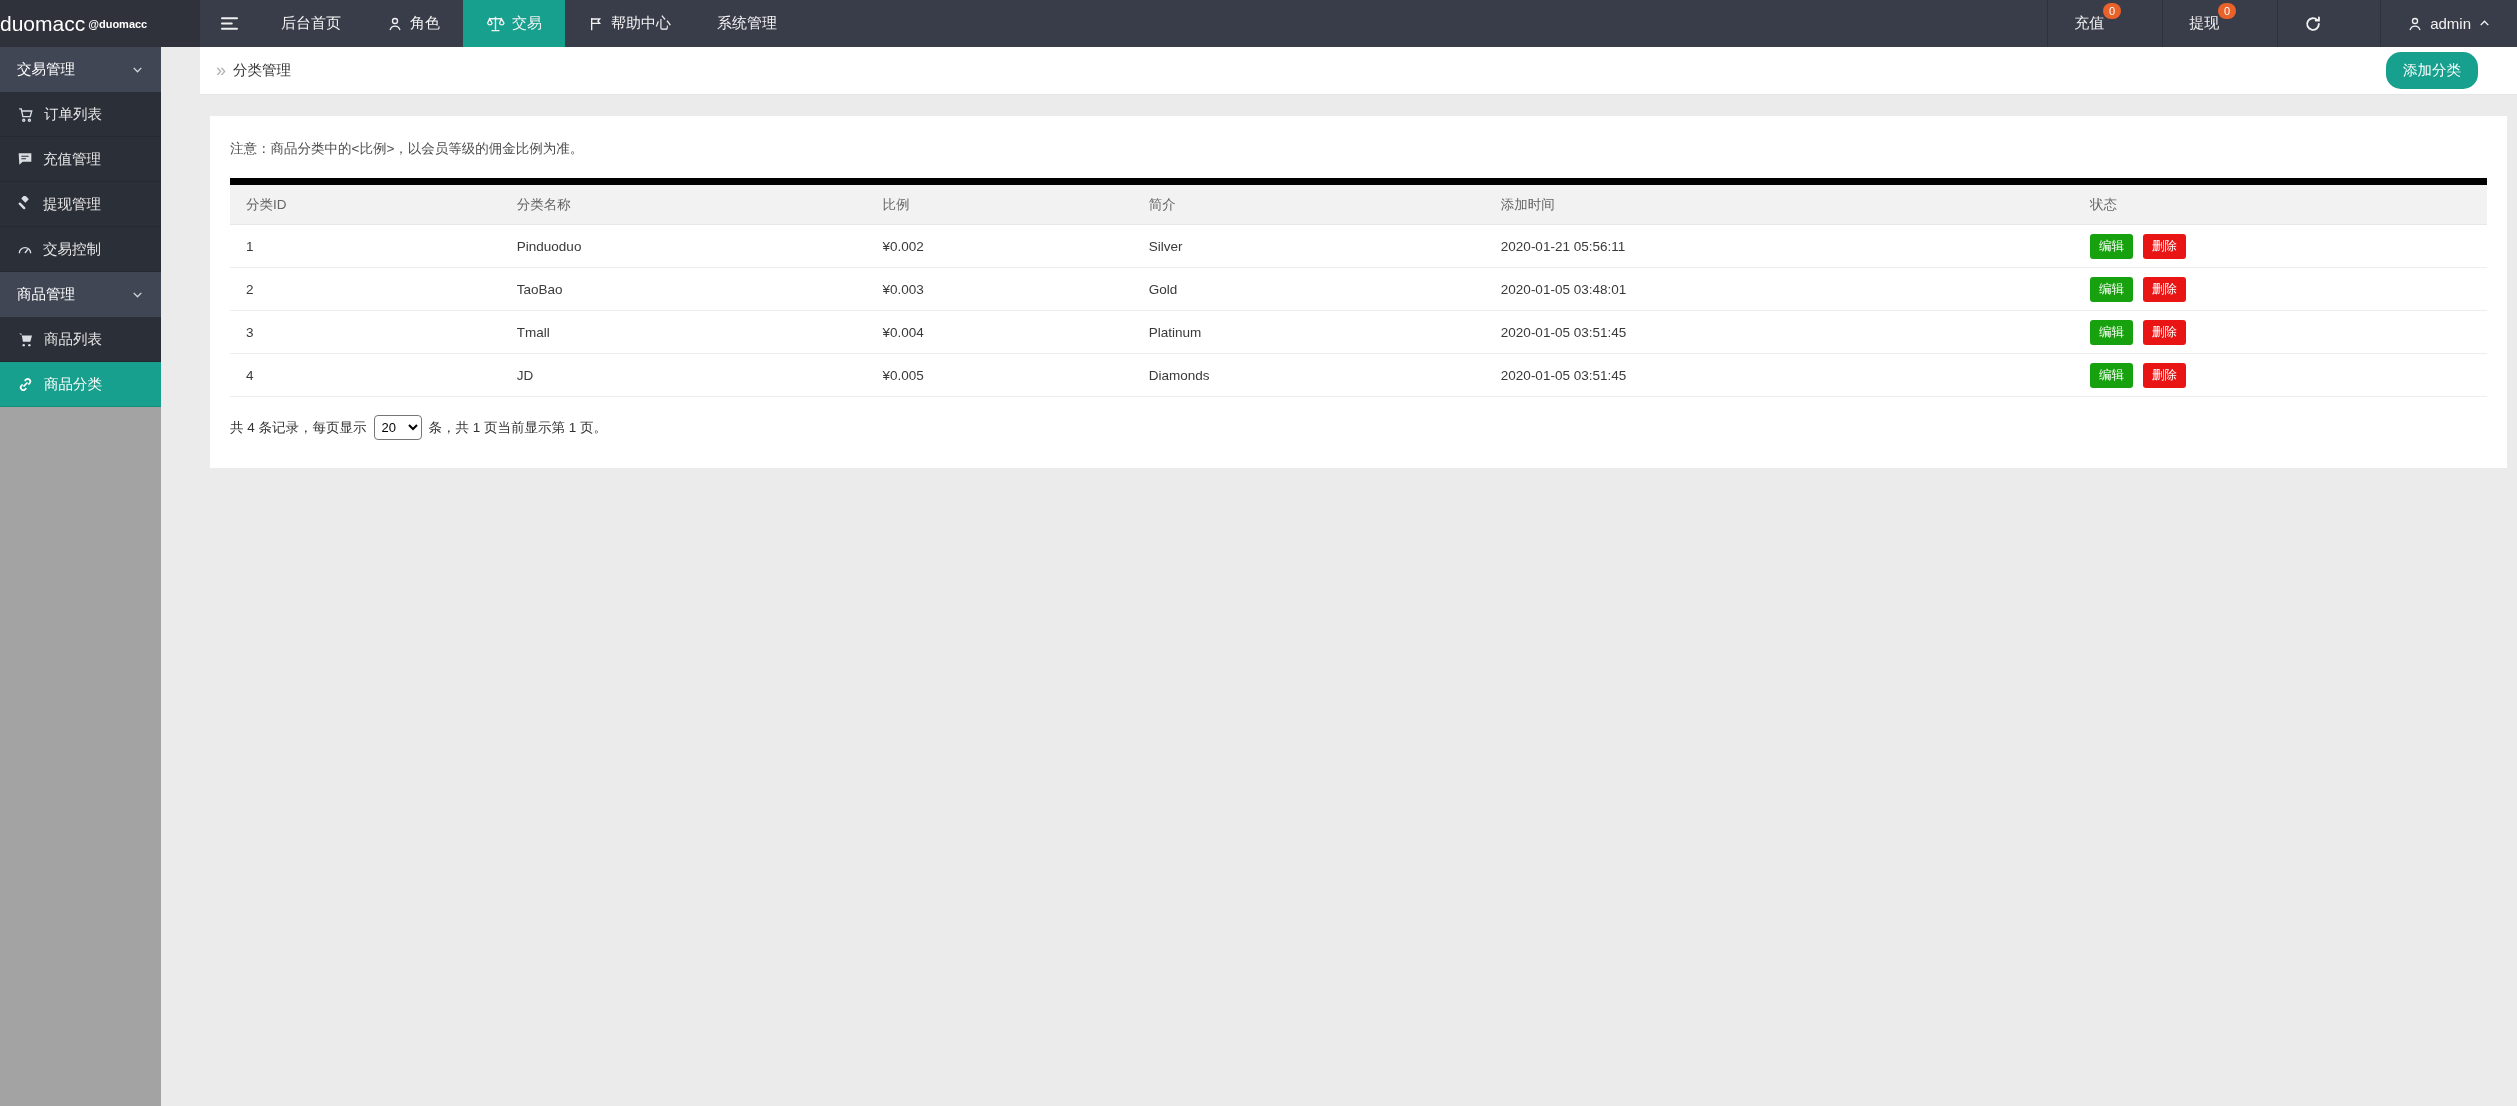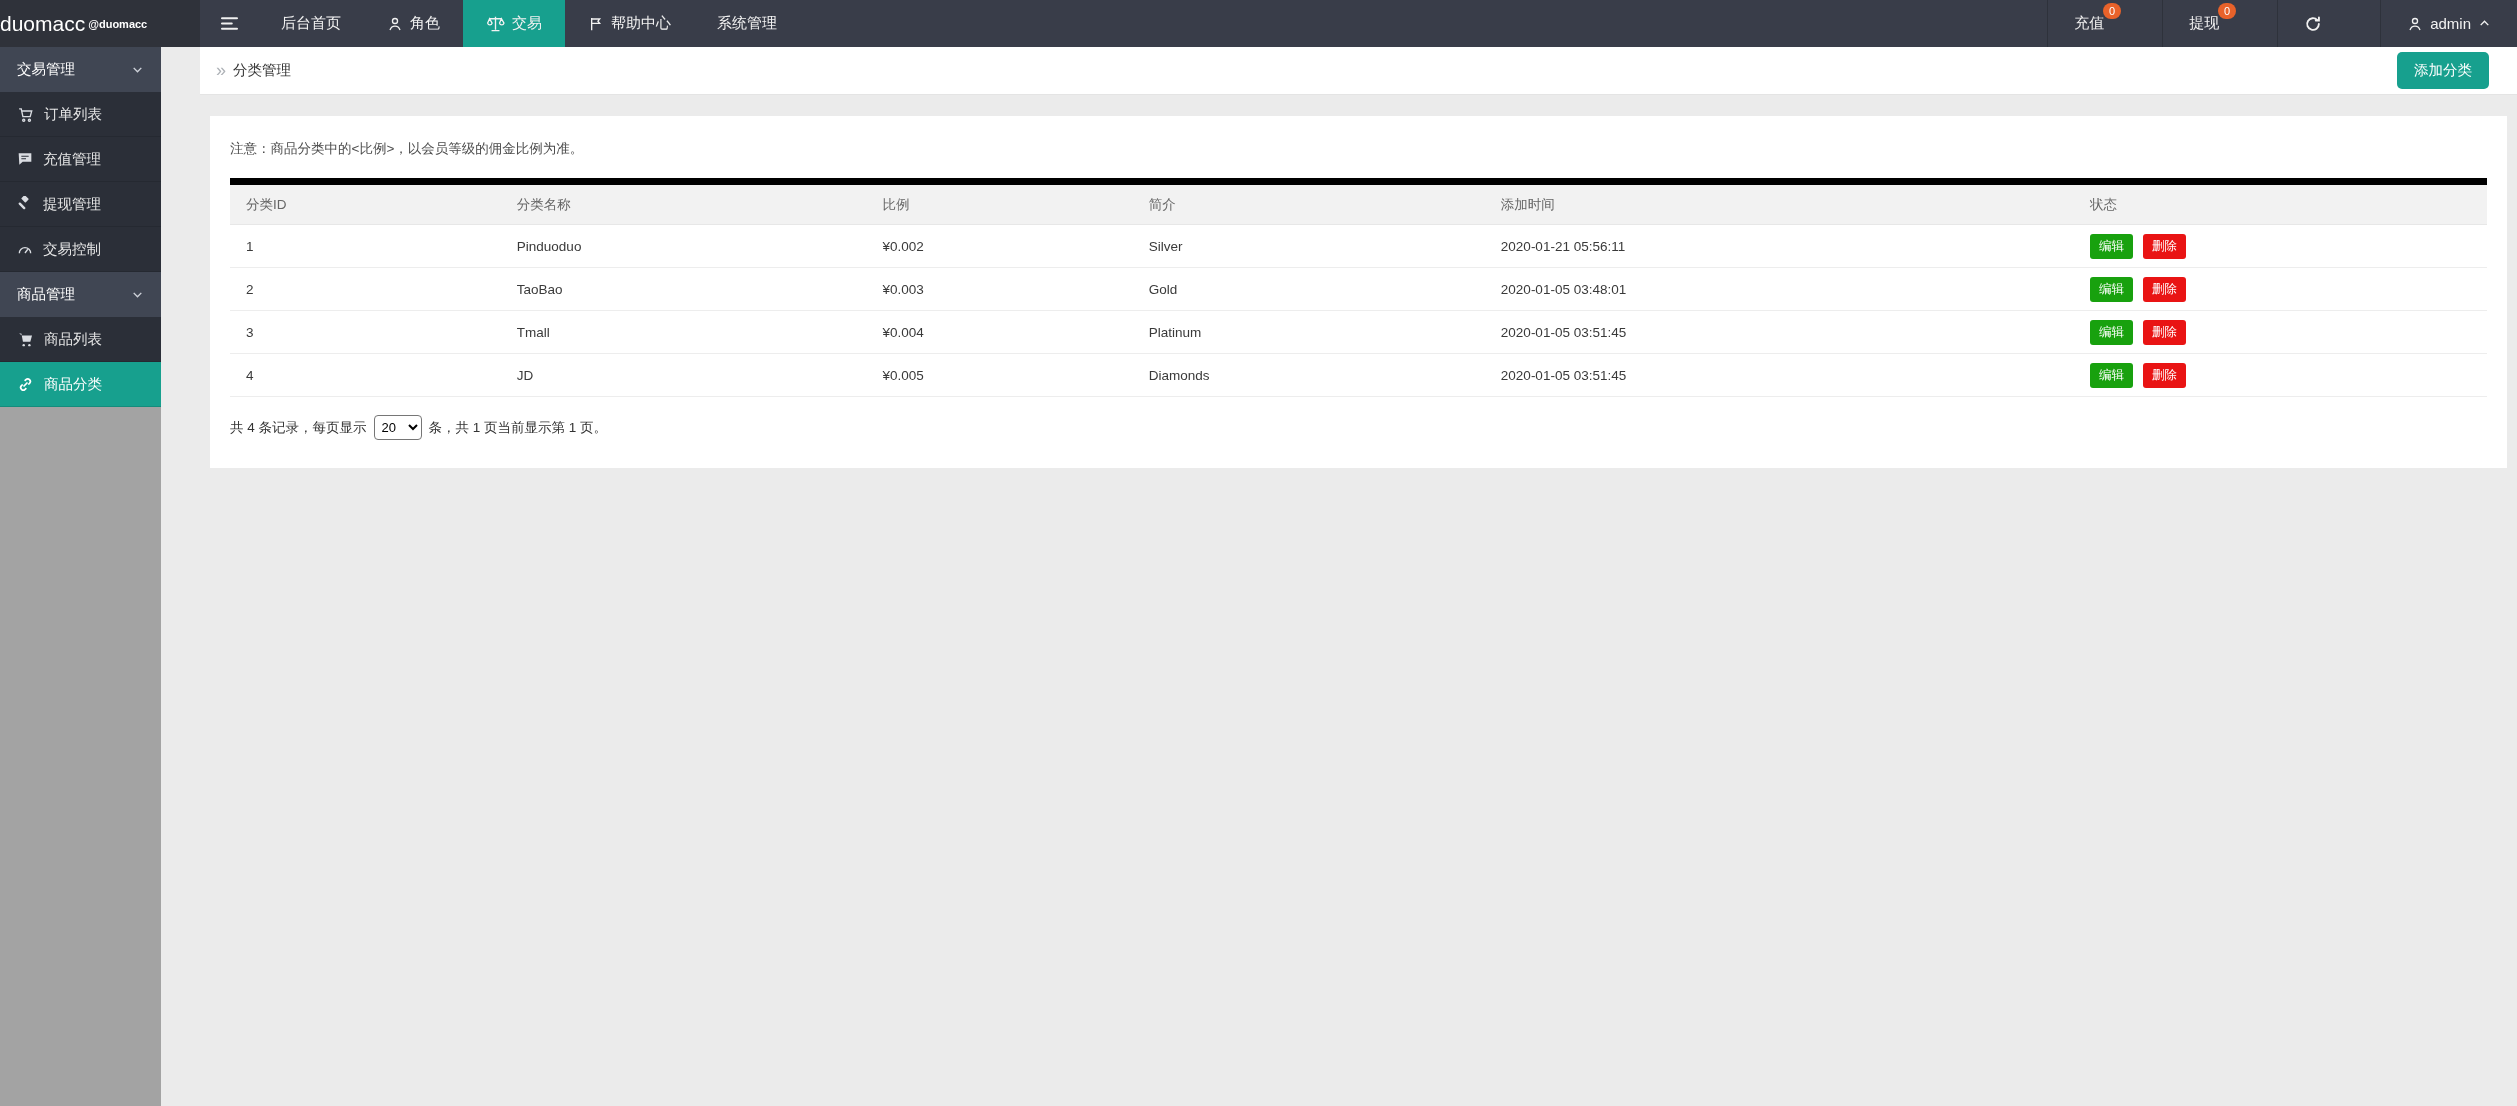--- a/index.html
+++ b/index.html
@@ -60,22 +60,22 @@
 
   
   .main { position:absolute; left:200px; top:47px; right:0; bottom:0; background:#ebebeb; }
   .breadbar {
     height:48px; background:#fff; display:flex; align-items:center;
     padding:0 16px; border-bottom:1px solid #e4e4e4;
   }
   .bread-arrow { color:#aeb2b7; font-size:18px; margin-right:7px; }
   .bread-title { font-size:14.5px; color:#333; }
   .add-btn {
-    margin-left:auto; margin-right:12px; background:#17a08e; color:#fff; border:none;
-    font-size:14.5px; padding:9px 17px; border-radius:5px; cursor:pointer;
+    margin-left:auto; margin-right:23px; background:#17a08e; color:#fff; border:none;
+    font-size:14.5px; padding:9px 17px; border-radius:15px; cursor:pointer;
     font-family:inherit;
   }
 
   .card { margin:21px 10px; background:#fff; padding:24px 20px 28px; }
   .notice { font-size:13.5px; color:#4c4c4c; margin-bottom:20px; }
 
   table { width:100%; border-collapse:collapse; font-size:13.5px; table-layout:fixed; }
   thead th {
     background:#f2f2f2; font-weight:normal; color:#666; text-align:left;
     height:43px; padding:0 16px;

